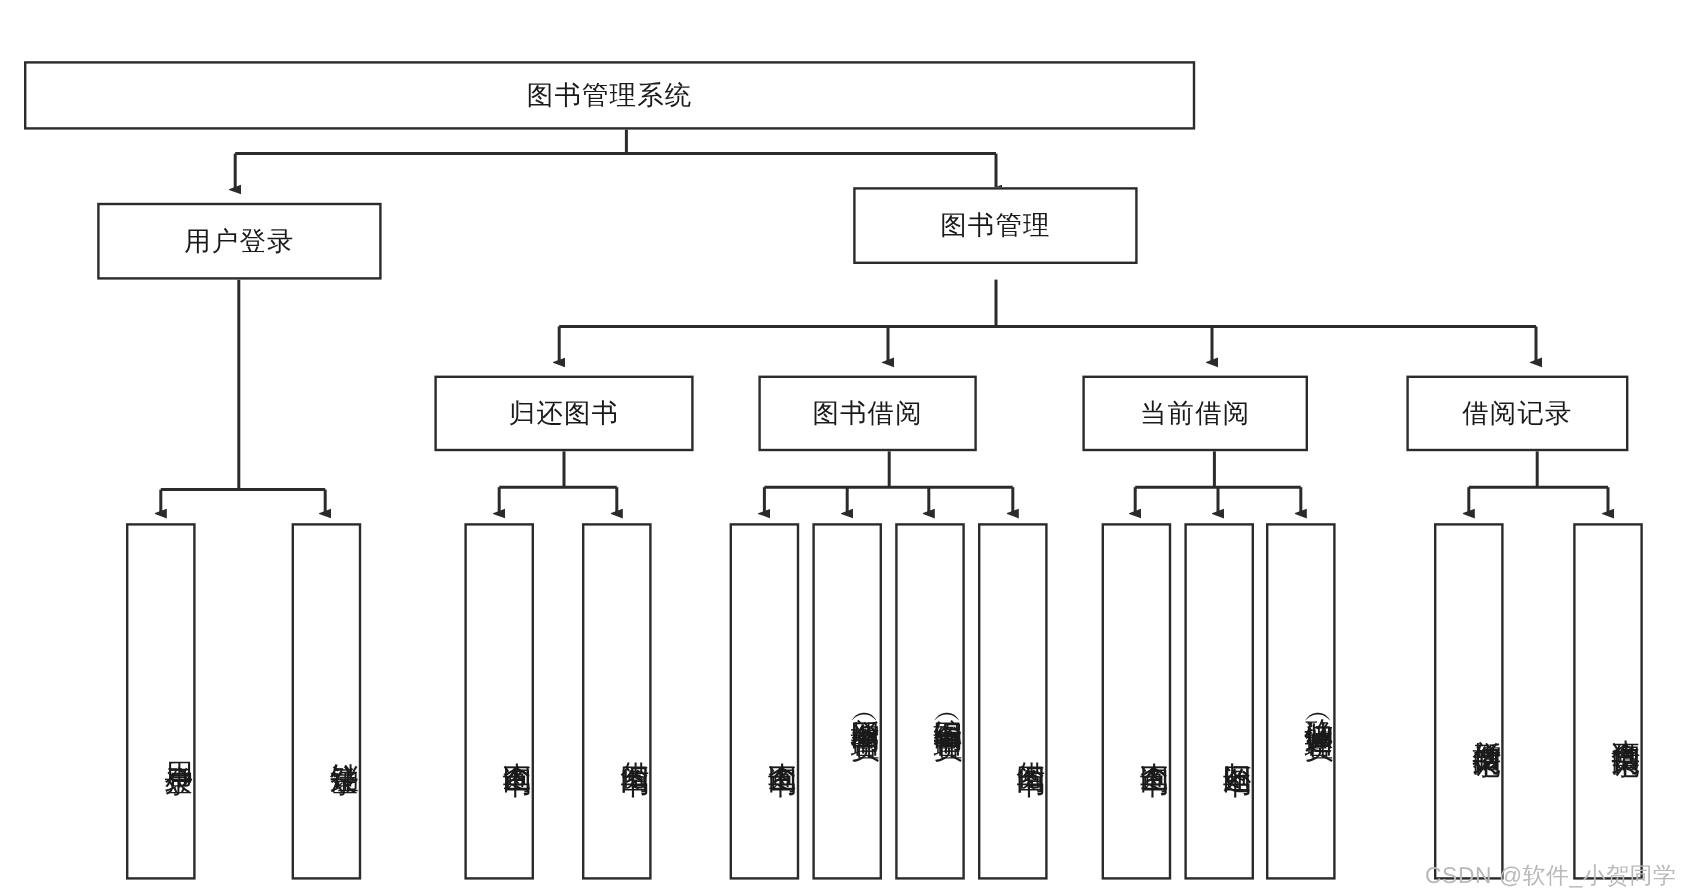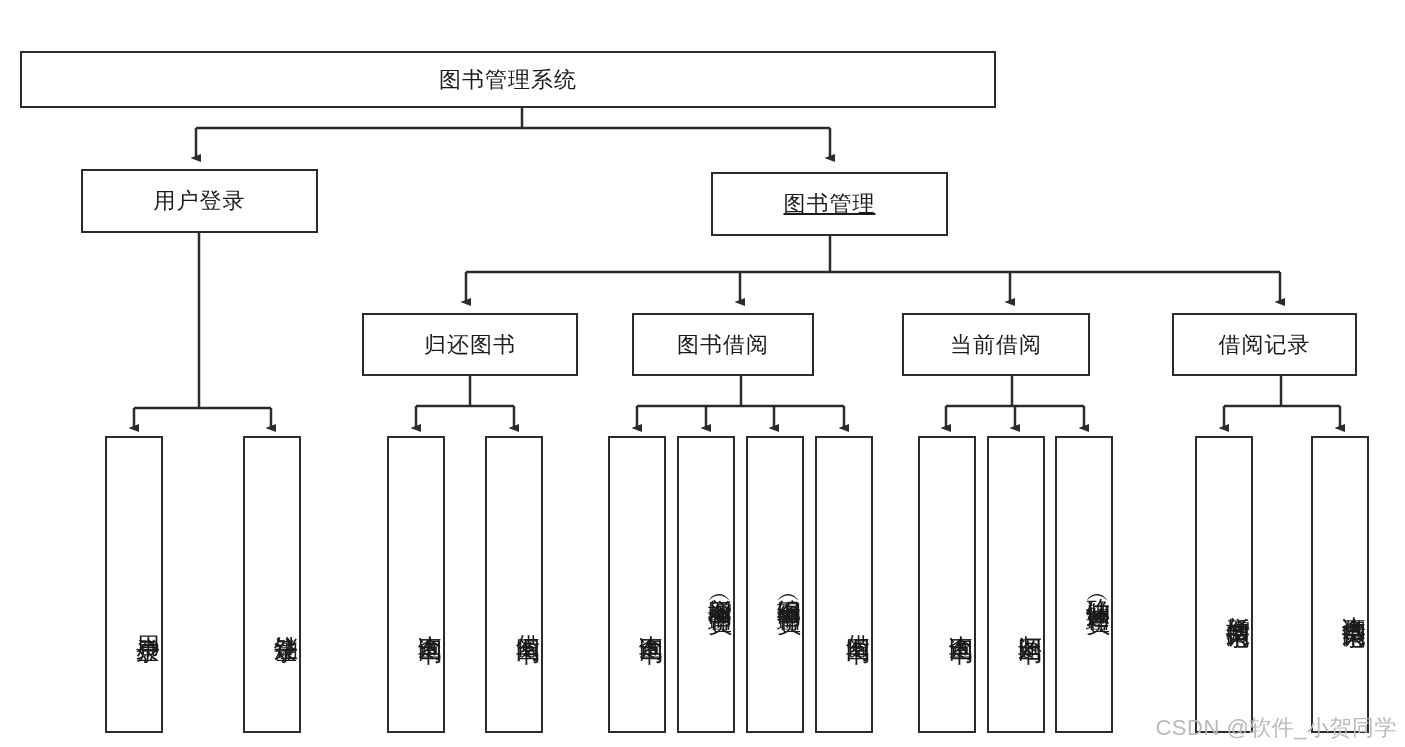--- a/index.html
+++ b/index.html
@@ -49,21 +49,21 @@
     left: 0;
     top: 0;
     width: 1405px;
     height: 747px;
     pointer-events: none;
   }
   .watermark {
     position: absolute;
     right: 8px;
     bottom: 4px;
-    font-size: 22px;
+    font-size: 19px;
     color: #b9b9b9;
     letter-spacing: 0.5px;
     white-space: nowrap;
   }
 </style>
 </head>
 <body>
 
 <div id="canvas">
 
@@ -117,21 +117,21 @@
     </g>
   </svg>
 
   <div class="node horiz" style="left:20px; top:11px; width:976px; height:57px;margin-top:40px;">
     <span>图书管理系统</span>
   </div>
 
   <div class="node horiz" style="left:81px; top:169px; width:237px; height:64px;">
     <span>用户登录</span>
   </div>
-  <div class="node horiz" style="left:711px; top:172px; width:237px; height:64px;text-decoration:underline;">
+  <div class="node horiz" style="left:711px; top:156px; width:237px; height:64px;">
     <span>图书管理</span>
   </div>
 
   <div class="node horiz" style="left:362px; top:313px; width:216px; height:63px;">
     <span>归还图书</span>
   </div>
   <div class="node horiz" style="left:632px; top:313px; width:182px; height:63px;text-align:right;">
     <span>图书借阅</span>
   </div>
   <div class="node horiz" style="left:902px; top:313px; width:188px; height:63px;">

